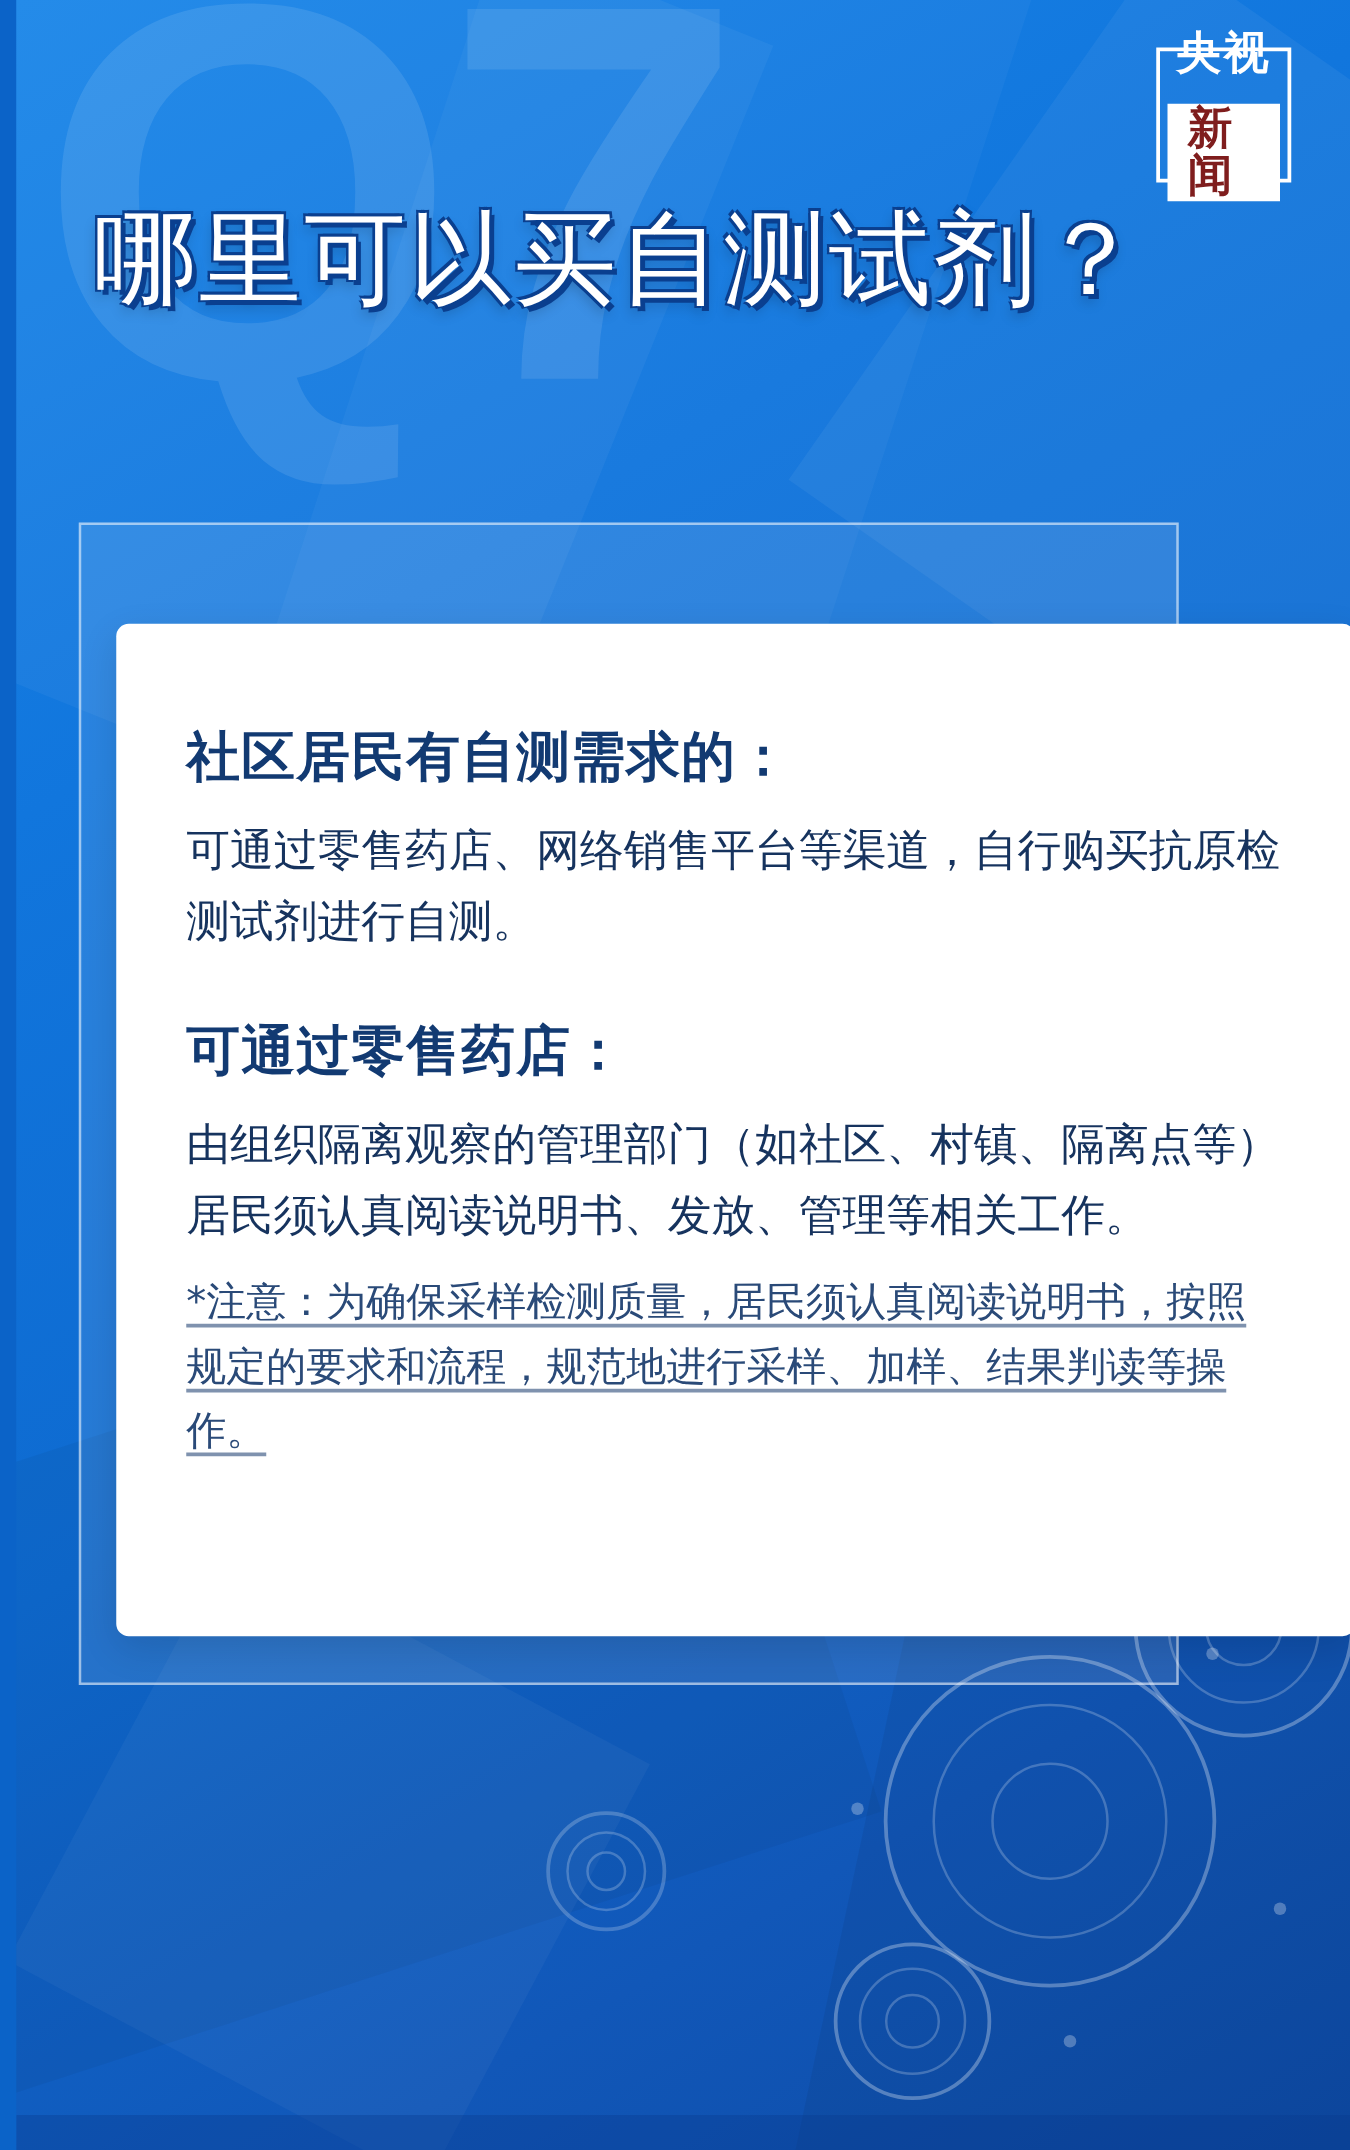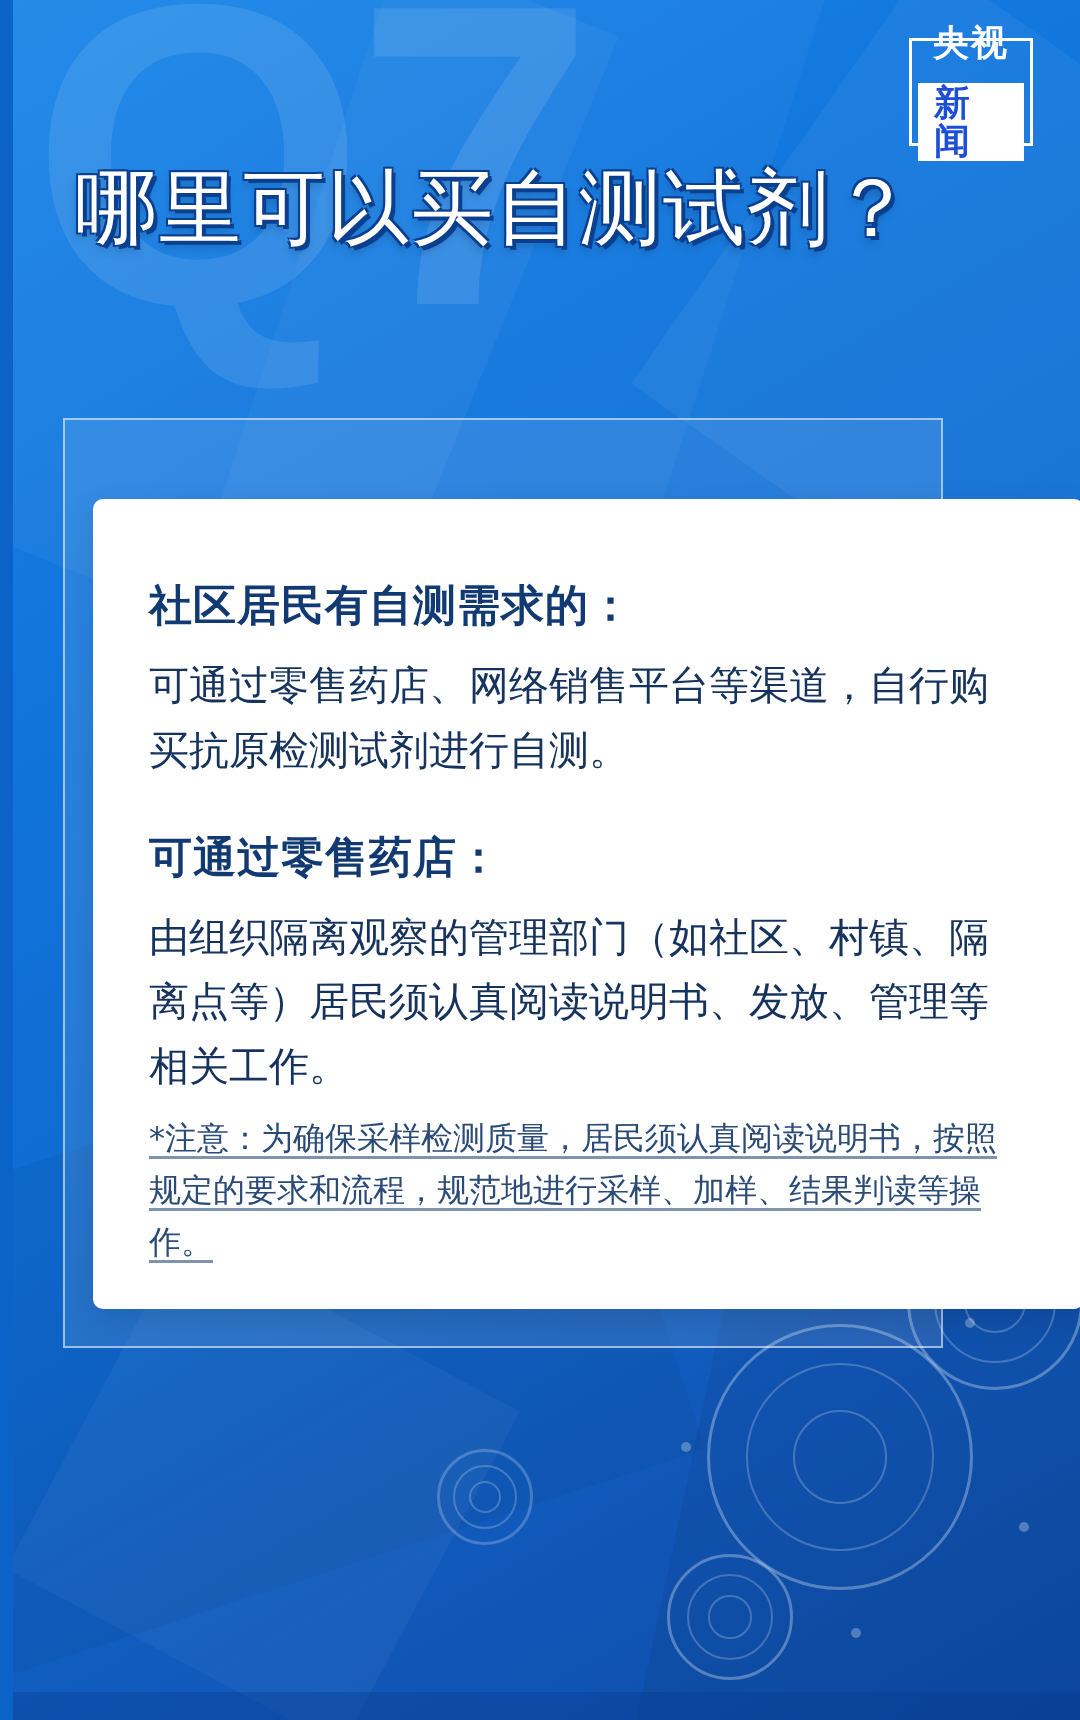--- a/index.html
+++ b/index.html
@@ -49,21 +49,21 @@
     line-height: 1;
     font-family: "Liberation Sans", sans-serif;
     user-select: none;
   }
 
   
   .logo {
     position: absolute;
     right: 60px;
     top: 38px;
-    width: 124px;
+    width: 108px;
     height: 108px;
     border: 3px solid #ffffff;
     box-sizing: border-box;
     padding: 7px 6px;
     display: flex;
     flex-direction: column;
     justify-content: center;
     align-items: center;
     gap: 21px;
     background: transparent;
@@ -71,21 +71,21 @@
   .logo-line {
     color: #ffffff;
     font-weight: bold;
     font-size: 36px;
     line-height: 38px;
     letter-spacing: 2px;
     font-family: "DejaVu Sans", "Liberation Sans", sans-serif;
   }
   .logo-line.invert {
     background: #ffffff;
-    color: #1d4ed8;
+    color: #7f1d1d;
     padding: 1px 16px;
   }
 
   
   .headline {
     position: absolute;
     left: 62px;
     top: 165px;
     font-size: 82px;
     font-weight: normal;
@@ -129,21 +129,21 @@
 
   .sec-title {
     font-size: 43px;
     font-weight: bold;
     color: #123a72;
     letter-spacing: 1px;
     margin: 0 0 18px 0;
     font-family: "DejaVu Sans", "Liberation Sans", sans-serif;
   }
   .sec-body {
-    font-size: 40px;
+    font-size: 35px;
     color: #16335e;
     line-height: 1.62;
     margin: 0 0 46px 0;
     font-family: "DejaVu Sans", "Liberation Sans", sans-serif;
   }
   .sec-body.last { margin-bottom: 12px; }
 
   .note {
     font-size: 32px;
     color: #2a4a78;

